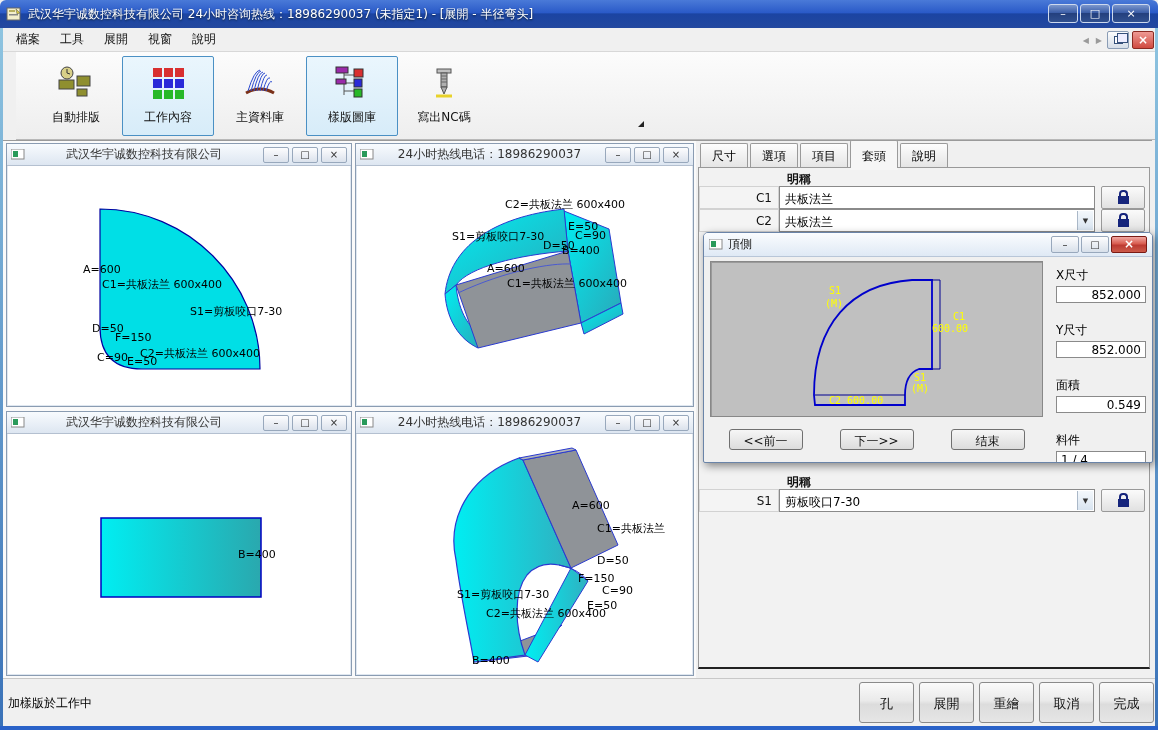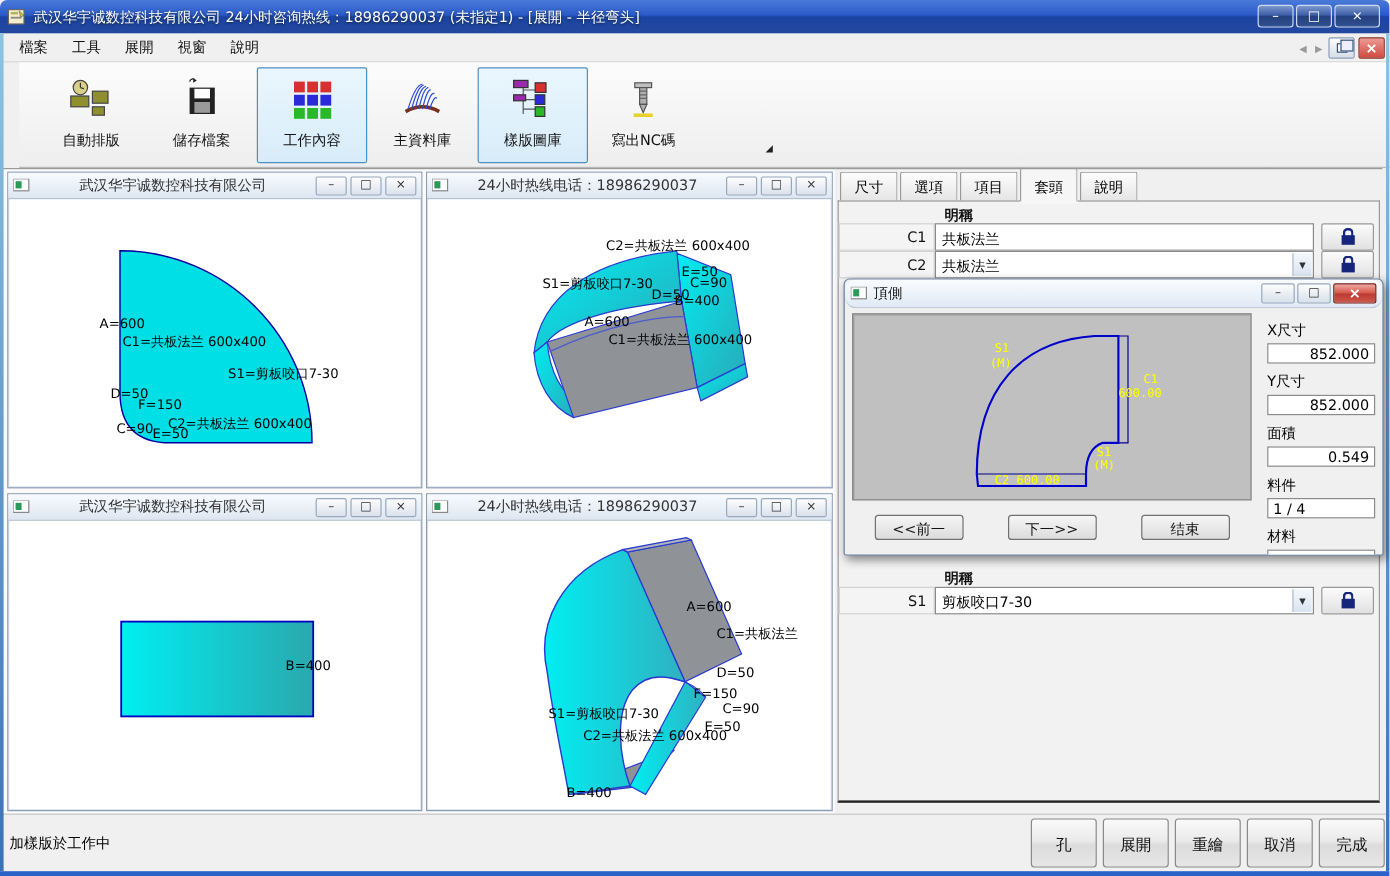--- a/index.html
+++ b/index.html
@@ -74,36 +74,36 @@
     background:linear-gradient(#fbfbfb,#e1e1e1); display:flex; align-items:center; justify-content:center; }
   .lock-icon { position:relative; width:11px; height:8px; background:#16257c; margin-top:5px; }
   .lock-icon::before { content:""; position:absolute; top:-6px; left:1px; width:5px; height:5px;
     border:2px solid #16257c; border-bottom:none; border-radius:4px 4px 0 0; }
 
   
   .dialog { position:absolute; left:703px; top:232px; width:450px; height:231px;
     border:1px solid #6a84a8; border-radius:5px 5px 2px 2px; background:#f0f0f0;
     box-shadow:2px 3px 8px rgba(0,0,0,.45); overflow:hidden; z-index:5; }
   .dlg-titlebar { height:24px; background:linear-gradient(#fafcfe,#dfe9f5); border-bottom:1px solid #b8c6d8;
-    display:flex; align-items:center; padding:0 5px;border-radius:10px; }
+    display:flex; align-items:center; padding:0 5px; }
   .dlg-title { margin-left:5px; font-size:12px; color:#111; flex:1; }
   .dlg-btn { width:28px; height:17px; border:1px solid #98a8bc; border-radius:2px; margin-left:2px;
     background:linear-gradient(#fdfdfe,#d8e0ea); font-size:10px; line-height:15px; text-align:center; color:#333; }
   .dlg-btn.close { width:36px; background:linear-gradient(#f0a8a2 0%,#d85c50 45%,#bc3a32 55%,#cc5a4a 100%);
     border-color:#7a1a14; color:#fff; font-weight:bold; font-size:12px; }
   .dlg-canvas { position:absolute; left:6px; top:28px; width:333px; height:156px; background:#c0c0c0;
     border:1px solid #888; box-shadow:inset 1px 1px 0 #9a9a9a; }
   .ylbl { position:absolute; font-family:"DejaVu Sans Mono", monospace; font-size:10px; color:#ffff00; white-space:nowrap; }
   .dlg-navs { position:absolute; left:6px; top:196px; width:333px; display:flex; justify-content:space-around; }
   .nav-btn { width:74px; height:21px; border:1px solid #707070; border-radius:3px;
     background:linear-gradient(#f6f6f6,#dcdcdc); font-size:12px; color:#111; text-align:center; padding-top:3px; }
   .dlg-fields { position:absolute; left:352px; top:34px; width:92px; }
   .fld-label { font-size:12px; color:#000; margin-bottom:2px; }
   .fld-box { width:90px; height:17px; border:1px solid #8a8a8a; background:#fff; font-size:12px;
-    text-align:right; padding:1px 4px 0 0; margin-bottom:7px; }
+    text-align:right; padding:1px 4px 0 0; margin-bottom:19px; }
   .fld-box.left { text-align:left; padding-left:4px; }
 
   
   .statusbar { position:absolute; left:0; top:678px; width:1158px; height:48px; background:#f0f0f0;
     border-top:1px solid #c8c8c8; }
   .status-msg { position:absolute; left:8px; top:16px; font-size:12px; color:#000000; }
   .sb-btns { position:absolute; right:4px; top:3px; display:flex; gap:5px; }
   .sb-btn { width:55px; height:41px; border:1px solid #8a8a8a; border-radius:3px;
     background:linear-gradient(#fafafa 0%,#eaeaea 45%,#dcdcdc 55%,#e6e6e6 100%);
     font-size:13px; color:#111; text-align:center; padding-top:12px; }
@@ -153,32 +153,20 @@
       <div class="ticon">
         <svg width="40" height="36">
             <rect x="3" y="15" width="15" height="9" fill="#8f8f2f" stroke="#444"></rect>
             <rect x="21" y="11" width="13" height="10" fill="#8f8f2f" stroke="#444"></rect>
             <rect x="21" y="24" width="10" height="7" fill="#8f8f2f" stroke="#444"></rect>
             <circle cx="11" cy="8" r="6" fill="#d8d088" stroke="#444"></circle>
             <path d="M11,8 L11,4 M11,8 L14,9" stroke="#333" fill="none"></path>
           </svg>
       </div>
       <span class="tlabel">自動排版</span>
-    </div>
-    <div class="tbtn">
-      <div class="ticon">
-        <svg width="40" height="36">
-            <path d="M10,3 q1,-3 4,-2" fill="none" stroke="#222"></path>
-            <path d="M13,0 L16,2 L13,4 Z" fill="#222"></path>
-            <rect x="10" y="8" width="21" height="22" fill="#222"></rect>
-            <rect x="14" y="9" width="13" height="8" fill="#fff"></rect>
-            <rect x="14" y="20" width="13" height="9" fill="#9a9a9a"></rect>
-          </svg>
-      </div>
-      <span class="tlabel">儲存檔案</span>
     </div>
     <div class="tbtn active">
       <div class="ticon">
         <svg width="40" height="36">
             <rect x="5" y="3" width="9" height="9" fill="#d83030"></rect>
             <rect x="16" y="3" width="9" height="9" fill="#d83030"></rect>
             <rect x="27" y="3" width="9" height="9" fill="#d83030"></rect>
             <rect x="5" y="14" width="9" height="9" fill="#2a2ad8"></rect>
             <rect x="16" y="14" width="9" height="9" fill="#2a2ad8"></rect>
             <rect x="27" y="14" width="9" height="9" fill="#2a2ad8"></rect>

